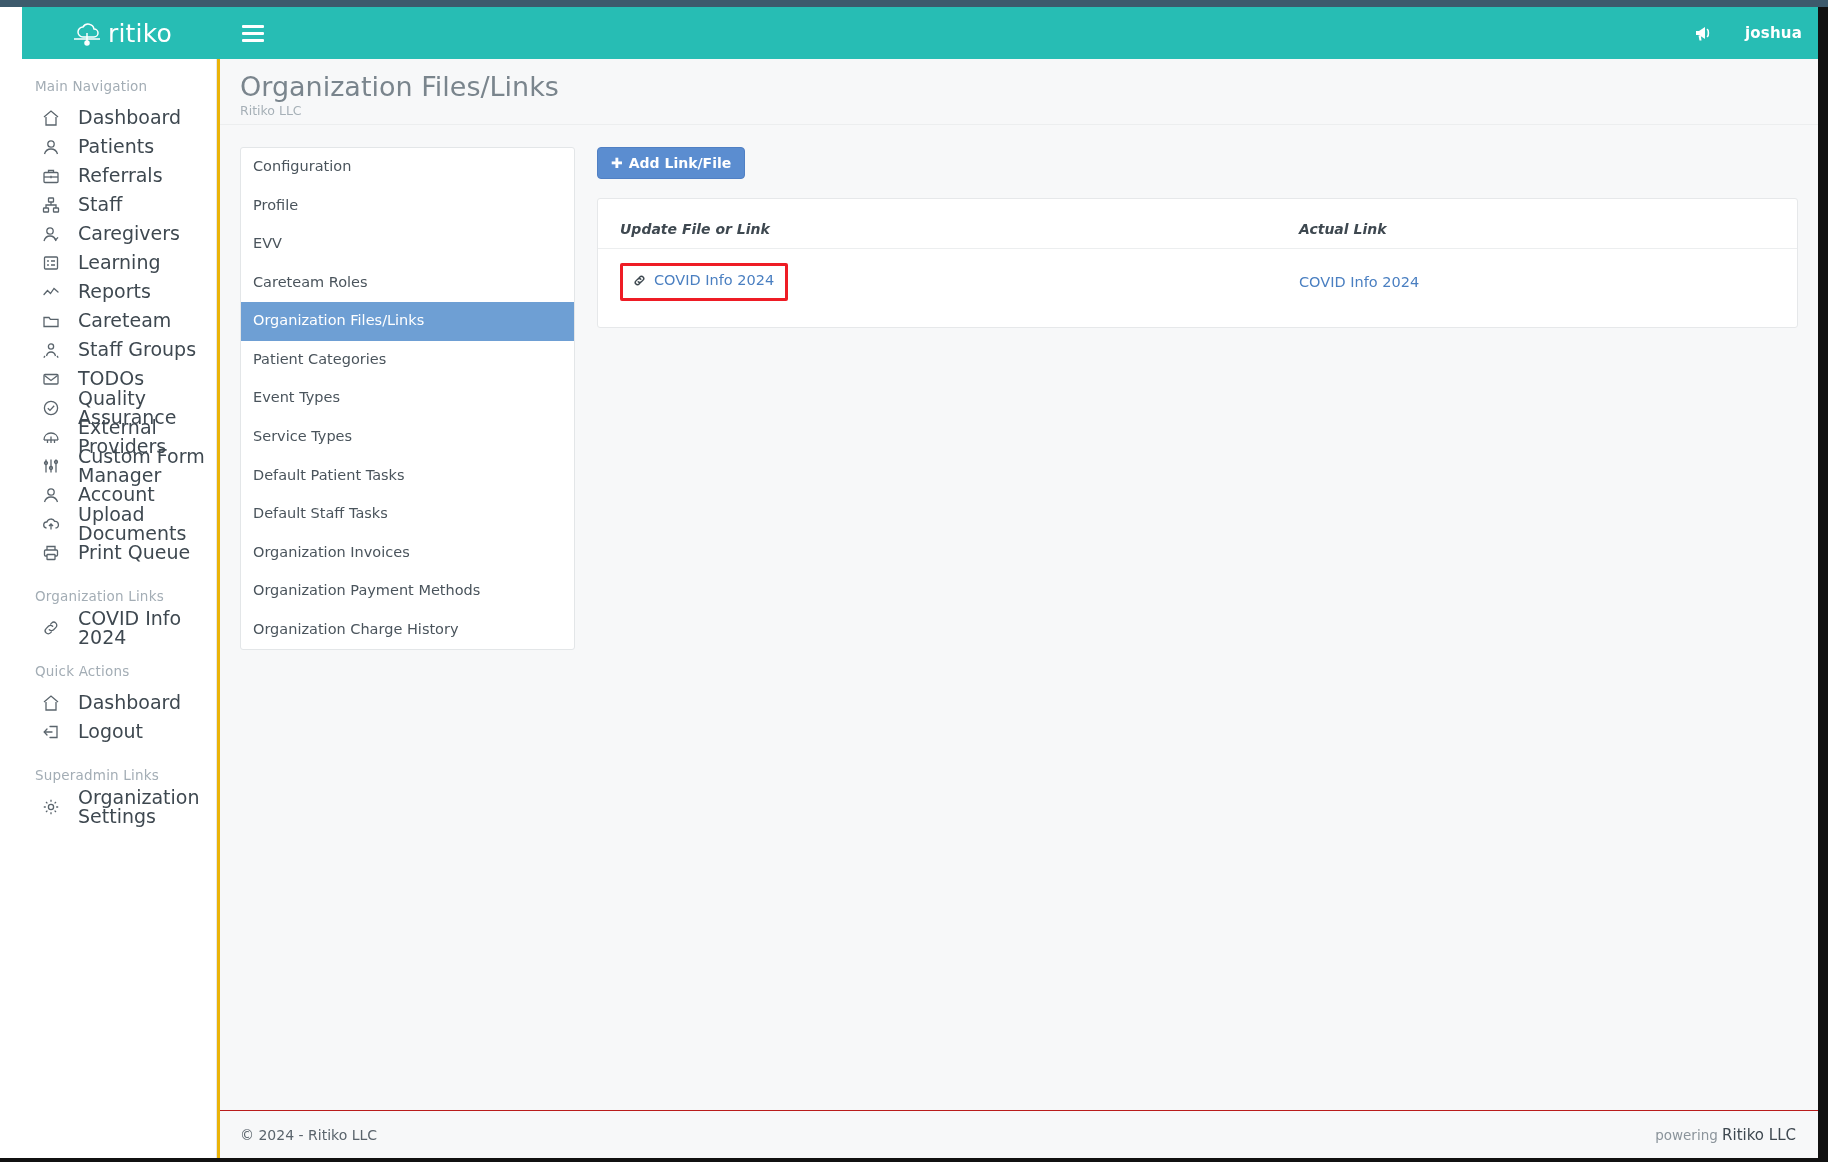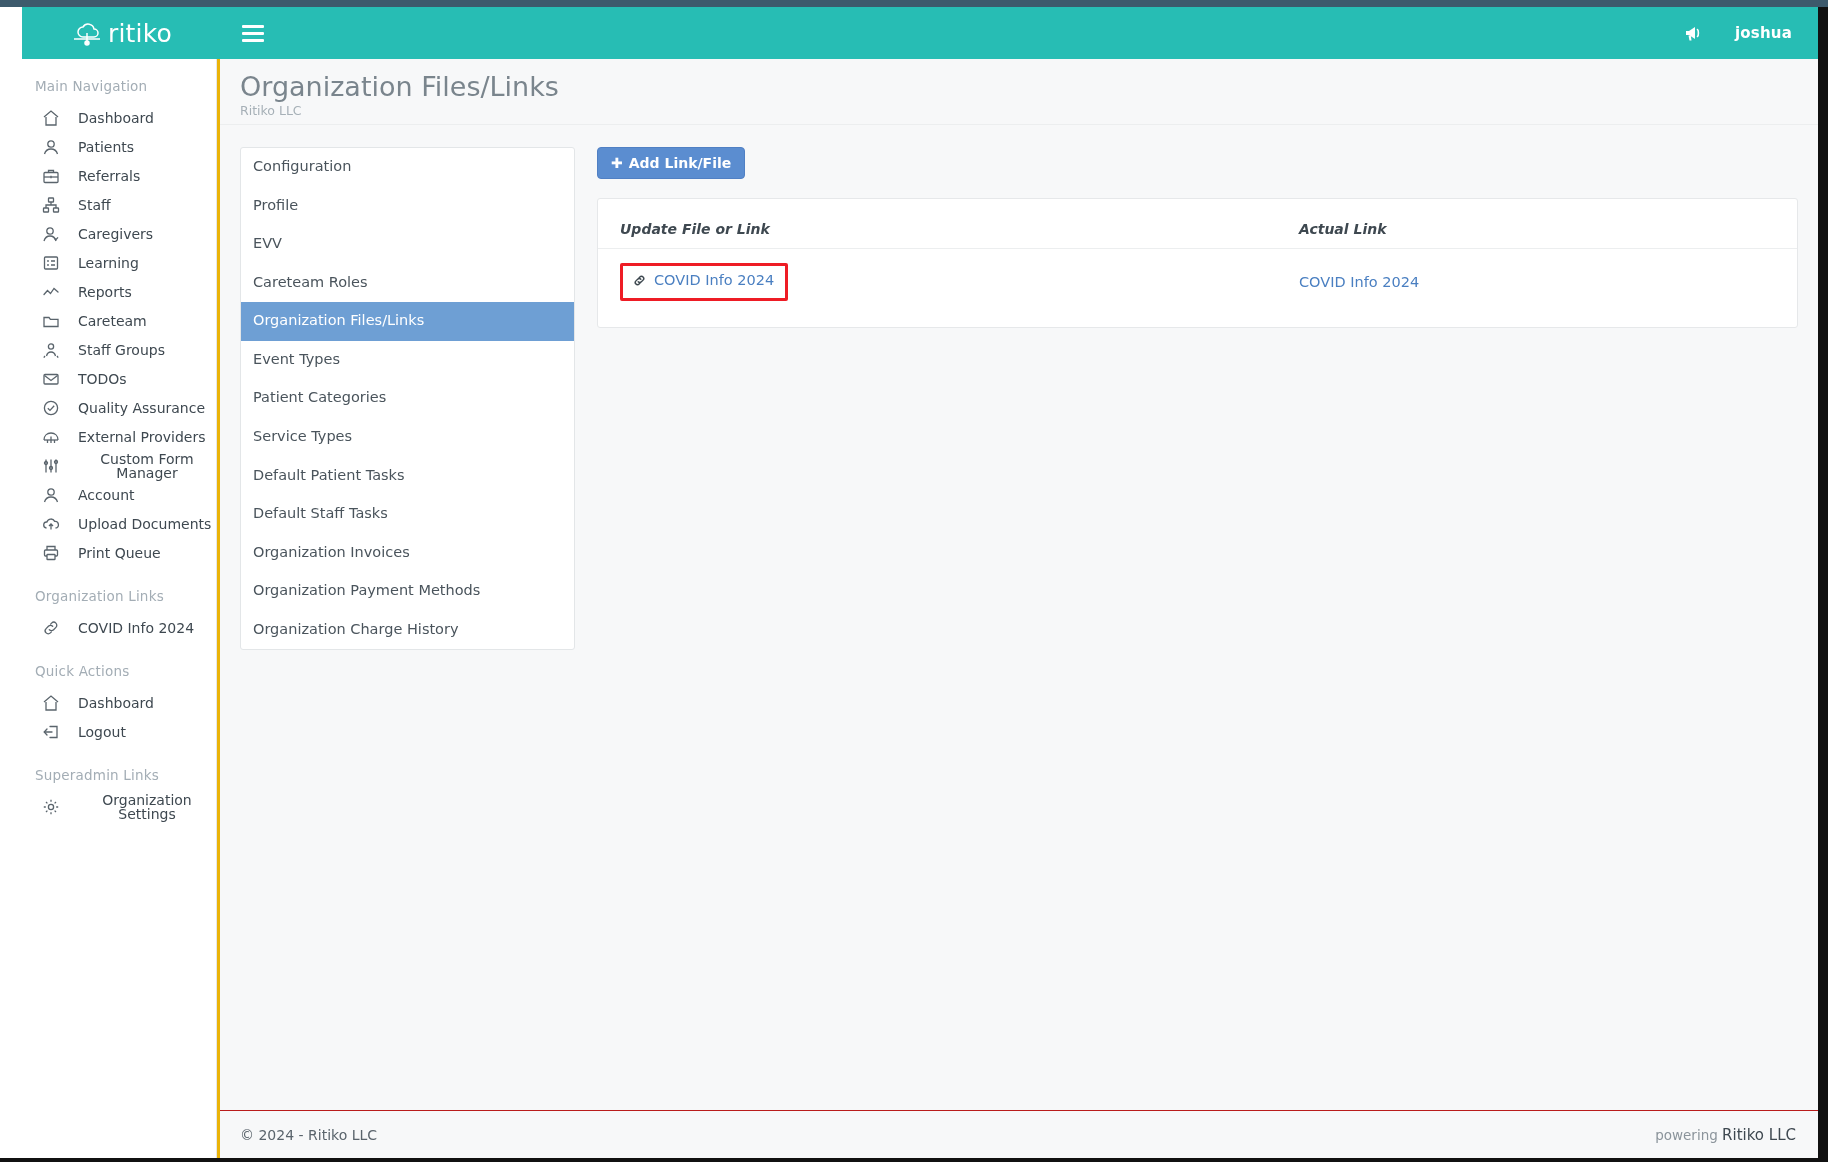--- a/index.html
+++ b/index.html
@@ -45,36 +45,36 @@
     color:#ffffff; font-size:25px; letter-spacing:.2px;
     font-family:"DejaVu Sans","Liberation Sans",sans-serif; font-weight:400;
   }
   .hamburger {
     margin-left:22px; width:26px; height:26px;
     display:flex; flex-direction:column; justify-content:center; gap:4px;
     cursor:pointer;
   }
   .hamburger span { display:block; height:3px; width:22px; background:#ffffff; border-radius:1px; }
   .topbar-spacer { flex:1 1 auto; }
-  .topbar-right { display:flex; align-items:center; gap:30px; padding-right:26px; }
+  .topbar-right { display:flex; align-items:center; gap:30px; padding-right:16px; }
   .megaphone { width:22px; height:22px; display:block; }
   .username { color:#ffffff; font-size:15px; font-weight:600; letter-spacing:.2px; }
 
   
   .sidebar {
     position:absolute; left:19px; top:59px; width:198px; height:1099px;
     background:#ffffff; border-right:1px solid #e6e6e6;
     padding-top:10px; overflow:hidden;
   }
   .nav-heading {
     color:#a3adb5; font-size:13.5px; padding:9px 0 9px 16px; letter-spacing:.2px;
   }
   .nav-item {
     display:flex; align-items:center; height:29px; padding-left:22px; gap:17px;
-    color:#3e4850; font-size:14px; cursor:pointer; text-decoration:none;text-align:center;
+    color:#3e4850; font-size:19px; cursor:pointer; text-decoration:none;
   }
   .nav-icon { width:20px; height:20px; flex:0 0 20px; display:block; color:#5a646c; }
   .nav-label { line-height:1; }
   .nav-gap { height:12px; }
 
   
   .page {
     position:absolute; left:220px; top:59px; width:1598px; height:1099px;
     background:#f7f8f9; overflow:hidden;
   }
@@ -416,22 +416,22 @@
     </div>
 
     <div class="content">
 
       <div class="config-card">
         <div class="config-item">Configuration</div>
         <div class="config-item">Profile</div>
         <div class="config-item">EVV</div>
         <div class="config-item">Careteam Roles</div>
         <div class="config-item active">Organization Files/Links</div>
+        <div class="config-item">Patient Categories</div>
         <div class="config-item">Event Types</div>
-        <div class="config-item">Patient Categories</div>
         <div class="config-item">Service Types</div>
         <div class="config-item">Default Patient Tasks</div>
         <div class="config-item">Default Staff Tasks</div>
         <div class="config-item">Organization Invoices</div>
         <div class="config-item">Organization Payment Methods</div>
         <div class="config-item">Organization Charge History</div>
       </div>
 
       <div class="main-panel">
 

